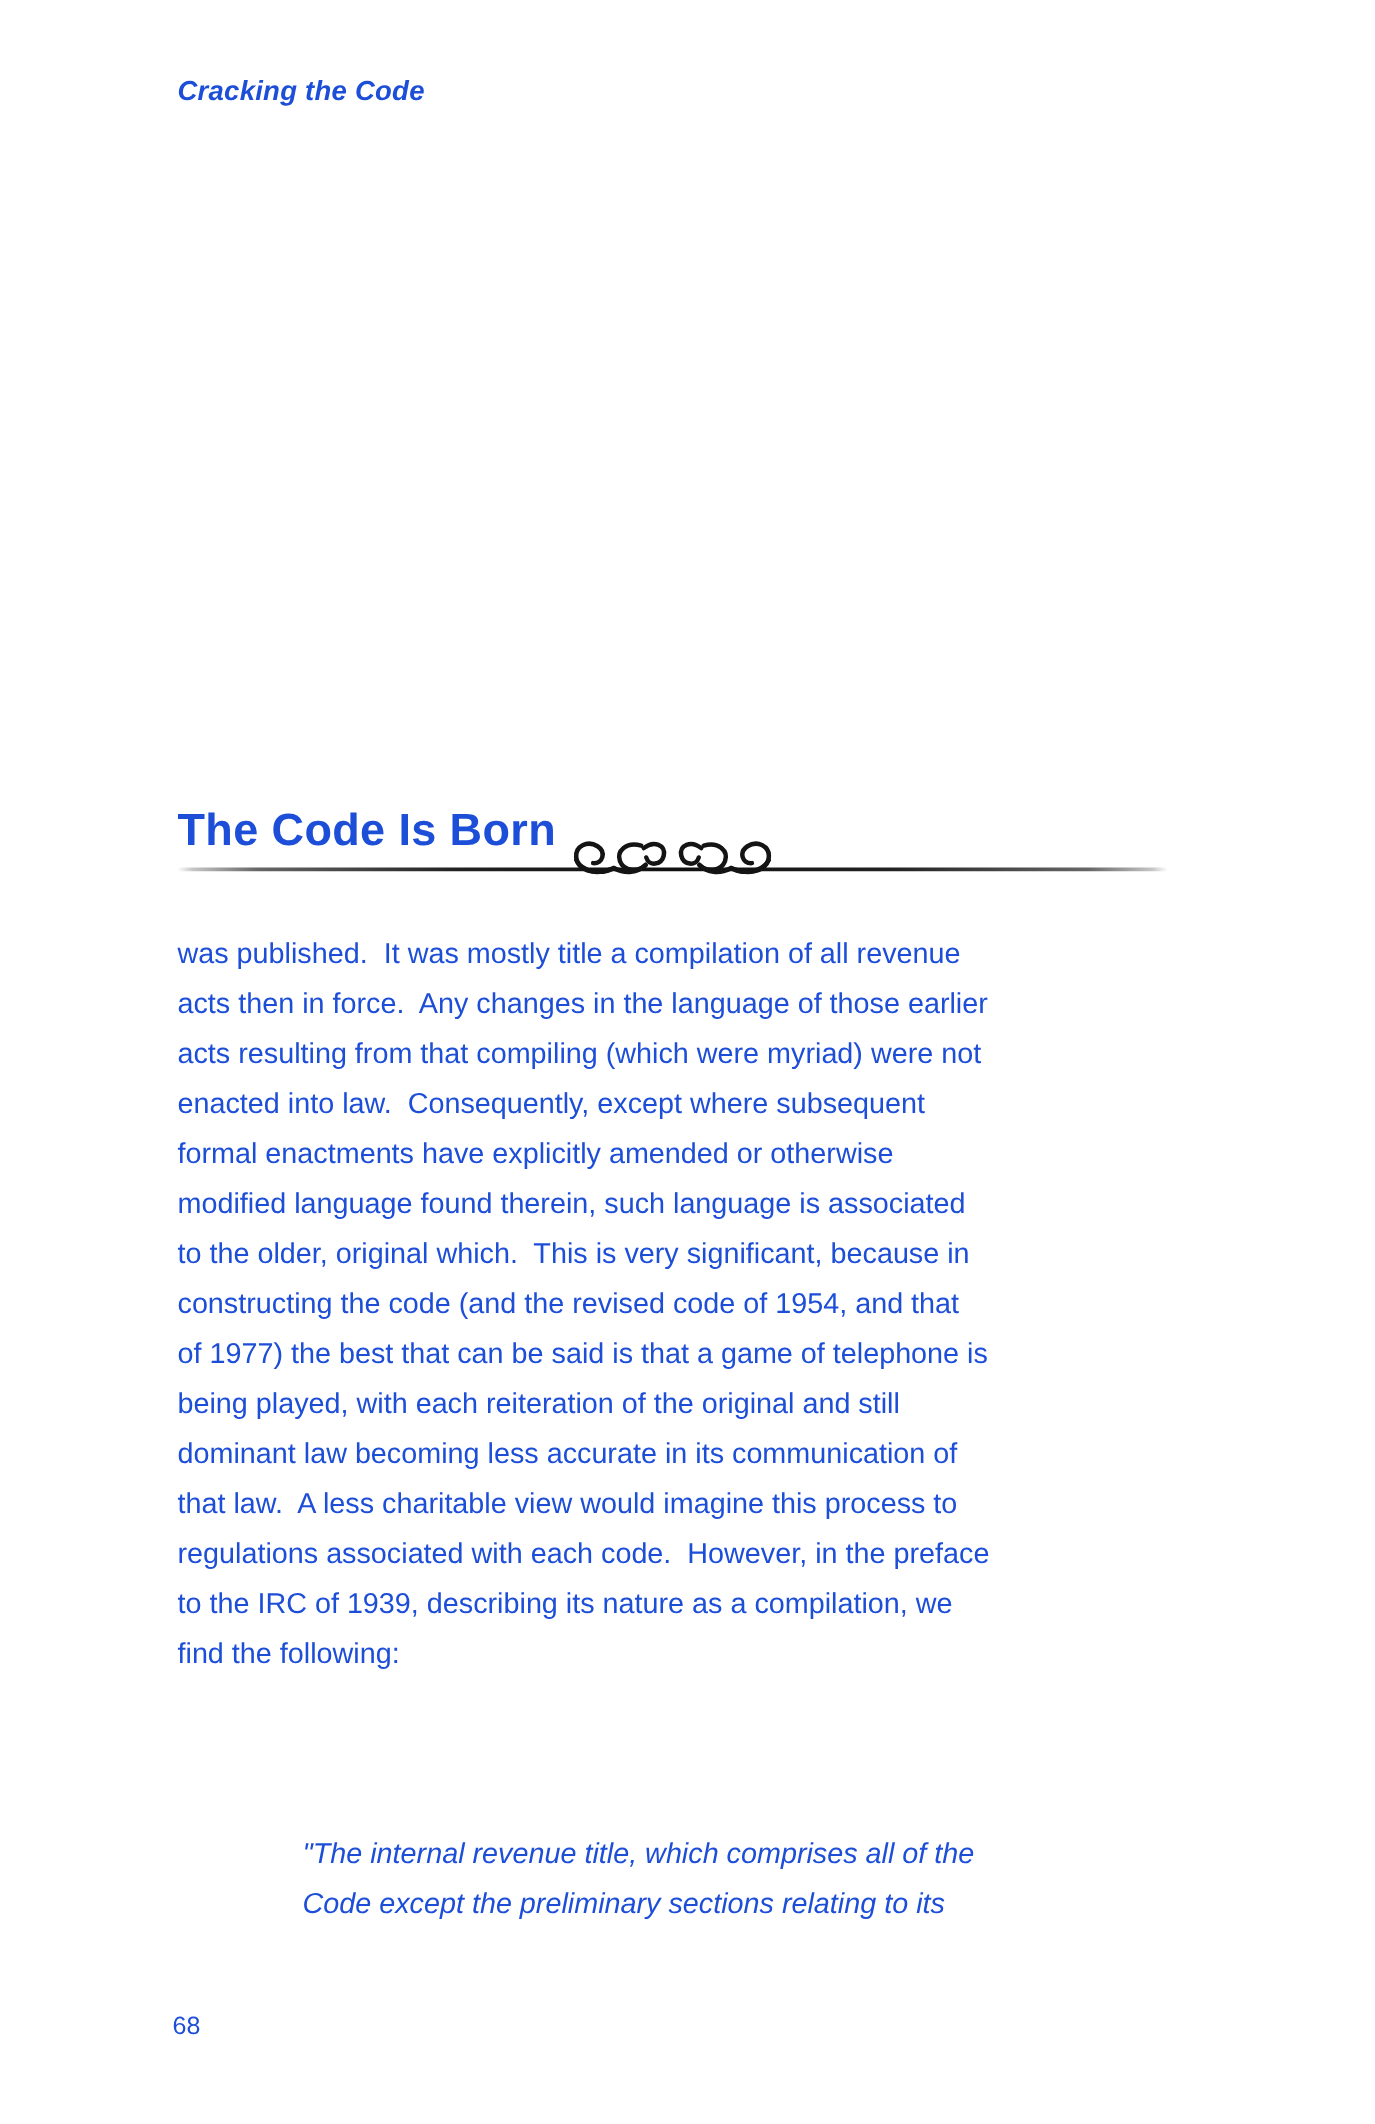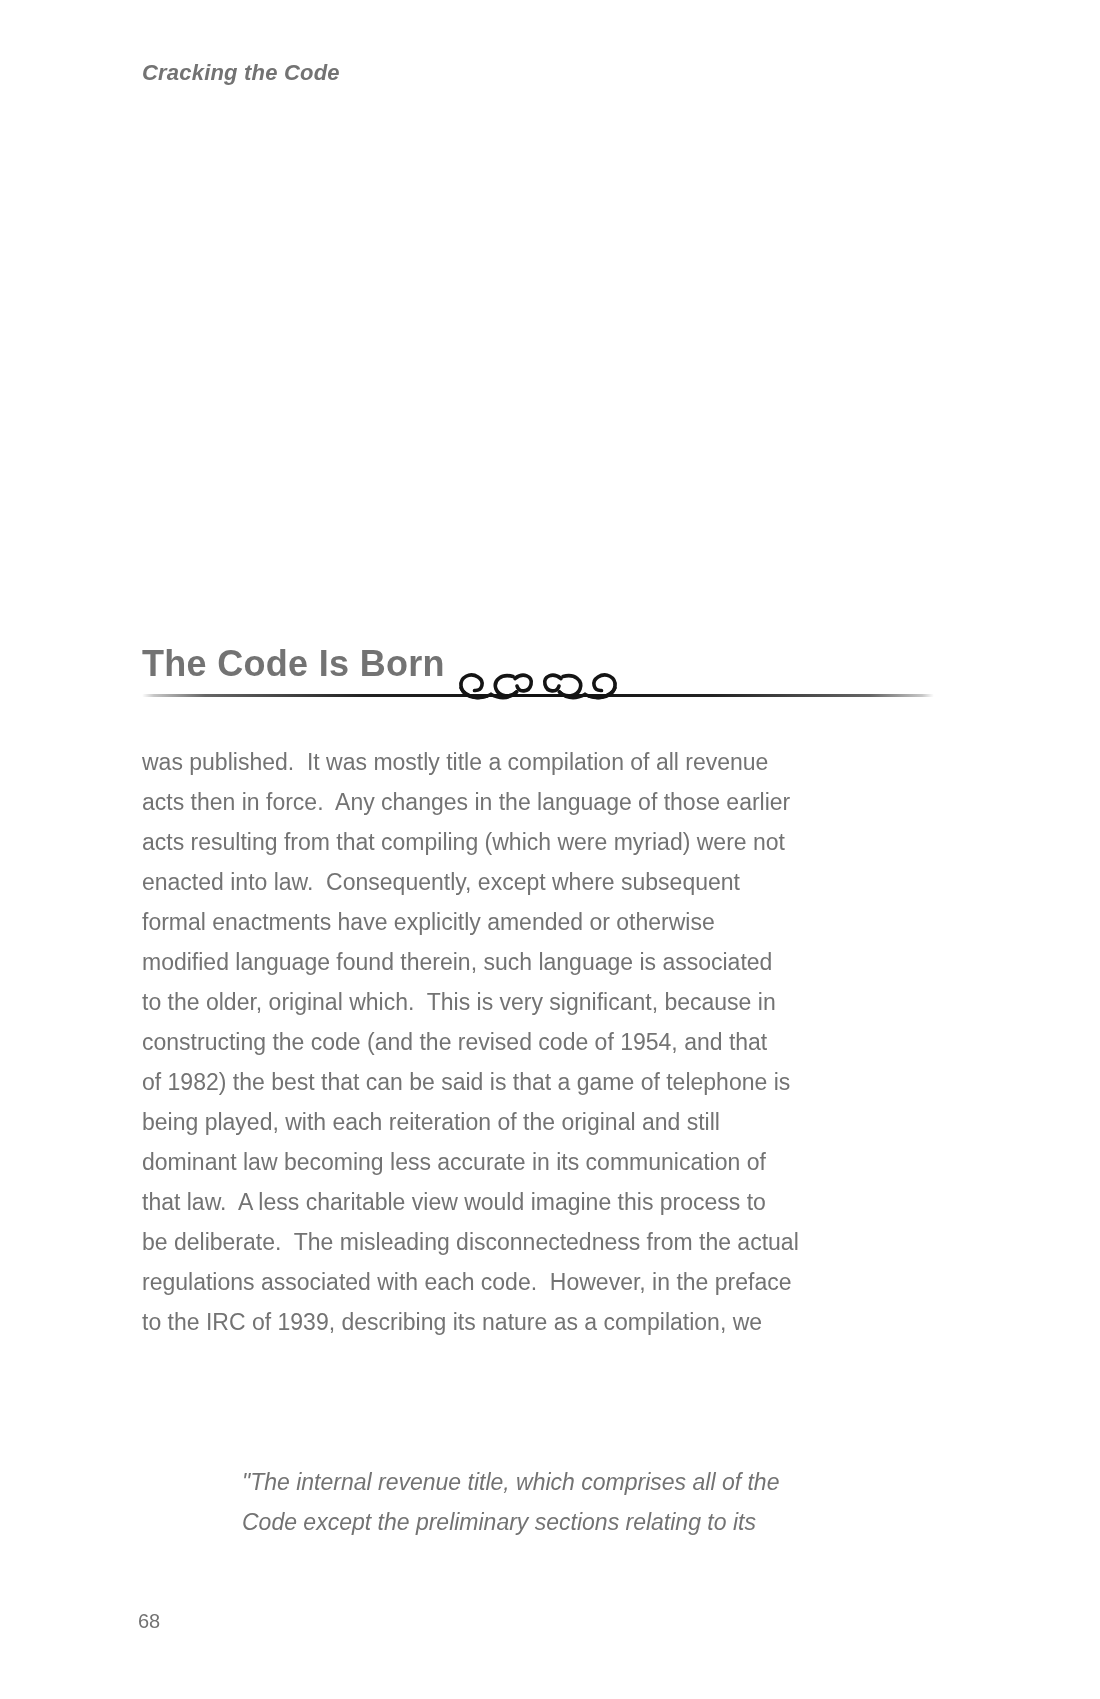--- a/index.html
+++ b/index.html
@@ -1,20 +1,20 @@
 <!DOCTYPE html>
 <html><head>
 <meta charset="utf-8">
 <style>
   html,body{margin:0;padding:0;background:#ffffff;}
   .page{
     position:relative;
     width:1100px;height:1699px;
     background:#ffffff;
-    color:#737373;
+    color:#1d4ed8;
     font-family:"Liberation Sans", sans-serif;
     overflow:hidden;
   }
   .running-header{
     position:absolute;left:142px;top:60px;
     font-size:22px;font-weight:bold;font-style:italic;
     letter-spacing:.2px;
   }
   .chapter-title{
     position:absolute;left:142px;top:643px;width:792px;
@@ -79,27 +79,27 @@
 
   <div class="body-text">
     <div class="line">was published.  It was mostly title a compilation of all revenue</div>
     <div class="line">acts then in force.  Any changes in the language of those earlier</div>
     <div class="line">acts resulting from that compiling (which were myriad) were not</div>
     <div class="line">enacted into law.  Consequently, except where subsequent</div>
     <div class="line">formal enactments have explicitly amended or otherwise</div>
     <div class="line">modified language found therein, such language is associated</div>
     <div class="line">to the older, original which.  This is very significant, because in</div>
     <div class="line">constructing the code (and the revised code of 1954, and that</div>
-    <div class="line">of 1982) the best that can be said is that a game of telephone is</div>
+    <div class="line">of 1977) the best that can be said is that a game of telephone is</div>
     <div class="line">being played, with each reiteration of the original and still</div>
     <div class="line">dominant law becoming less accurate in its communication of</div>
     <div class="line">that law.  A less charitable view would imagine this process to</div>
-    <div class="line">be deliberate.  The misleading disconnectedness from the actual</div>
     <div class="line">regulations associated with each code.  However, in the preface</div>
     <div class="line">to the IRC of 1939, describing its nature as a compilation, we</div>
+    <div class="line">find the following:</div>
   </div>
 
   <div class="quote">
     <div class="line">"The internal revenue title, which comprises all of the</div>
     <div class="line">Code except the preliminary sections relating to its</div>
   </div>
 
   <div class="page-number">68</div>
 
 </div>

